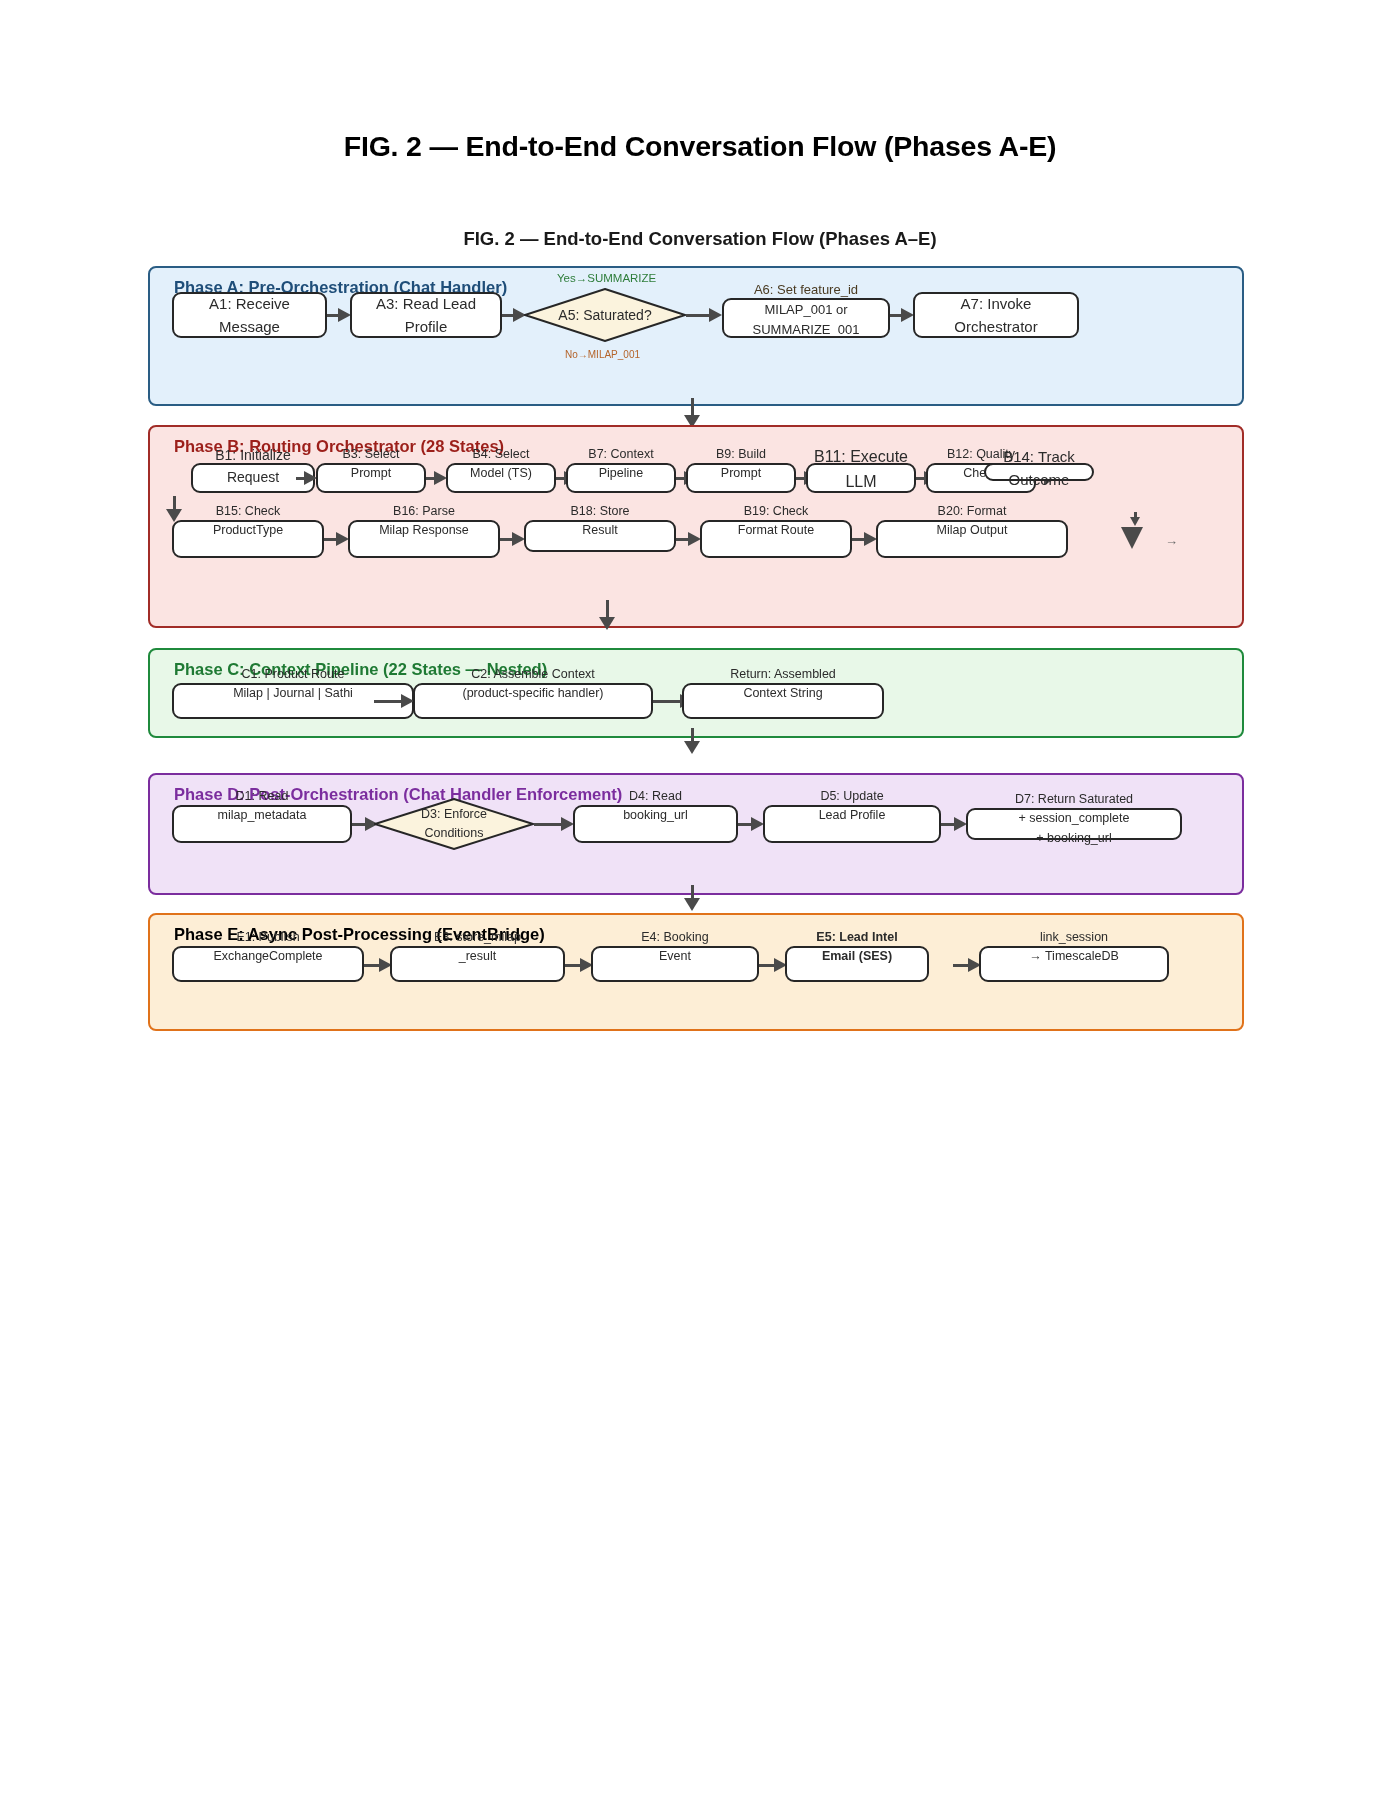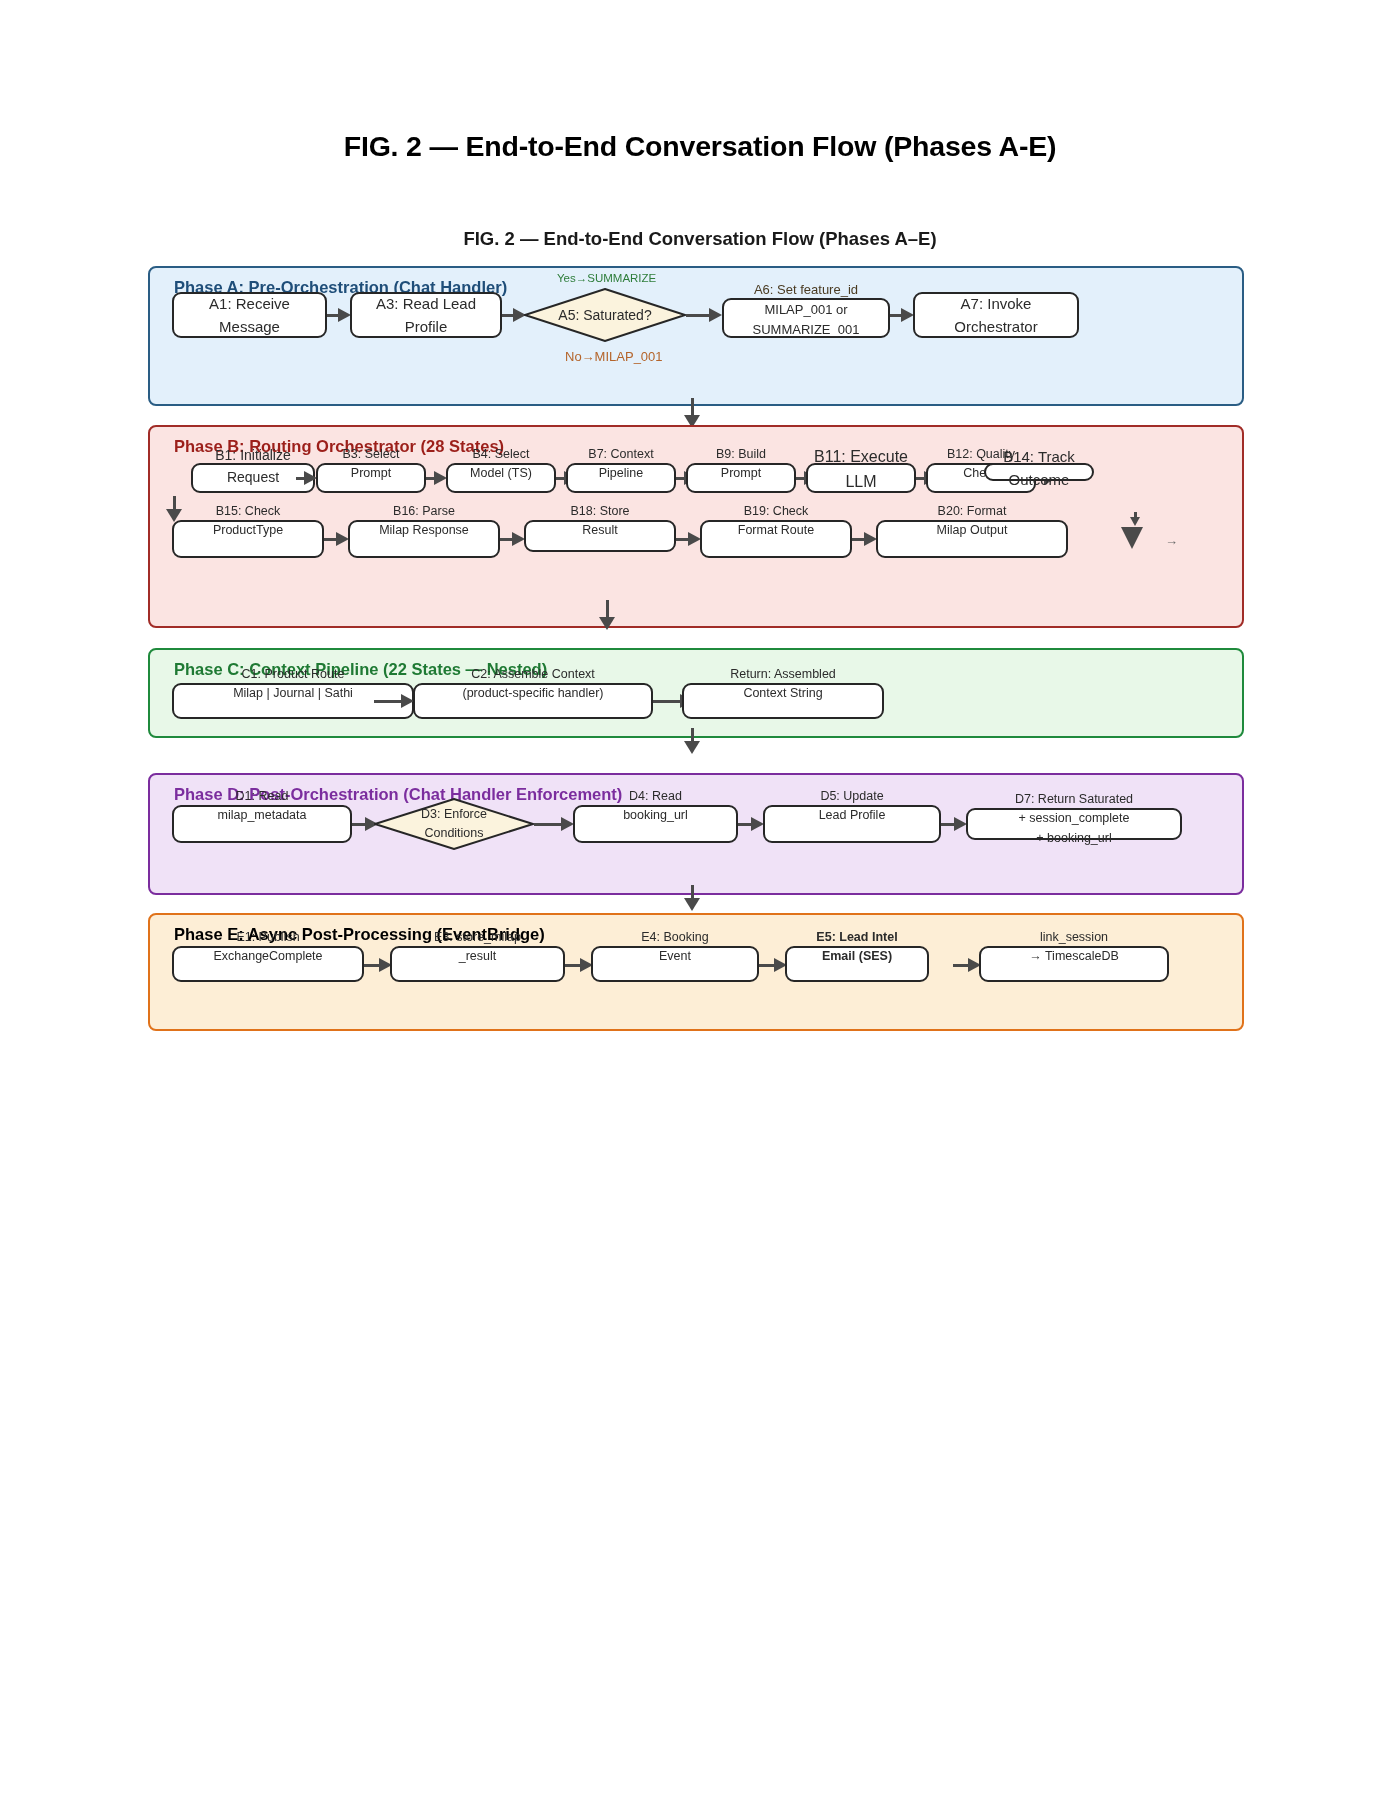--- a/index.html
+++ b/index.html
@@ -215,21 +215,21 @@
       <div class="head"></div>
   </div>
 
   <div class="diamond-wrap" style="left:524px; top:288px; width:162px; height:54px;">
     <svg class="diamond-shape" viewBox="0 0 162 54" preserveAspectRatio="none">
       <polygon points="81,1 161,27 81,53 1,27" fill="#fbf3dd" stroke="#262626" stroke-width="2"></polygon>
     </svg>
     <div class="diamond-label" style="font-size:14px;">A5: Saturated?</div>
   </div>
   <div class="edge-label lbl-yes" style="left:557px; top:272px; font-size:11.5px;">Yes→SUMMARIZE</div>
-  <div class="edge-label lbl-no" style="left:565px; top:349px; font-size:13px;">No→MILAP_001</div>
+  <div class="edge-label lbl-no" style="left:565px; top:349px; font-size:10px;">No→MILAP_001</div>
 
   <div class="harrow" style="left:686px; top:308px; width:36px;">
     <div class="shaft"></div>
       <div class="head"></div>
   </div>
 
   <div class="node overflow" style="left:722px; top:298px; width:168px; height:40px; font-size:13px;">
     <span class="ln" style="color:#4a3b22;">A6: Set feature_id</span>
     <span class="ln">MILAP_001 or</span>
     <span class="ln">SUMMARIZE_001</span>

